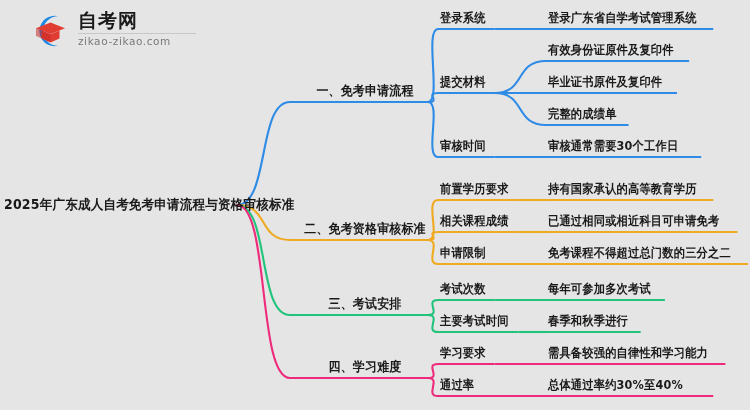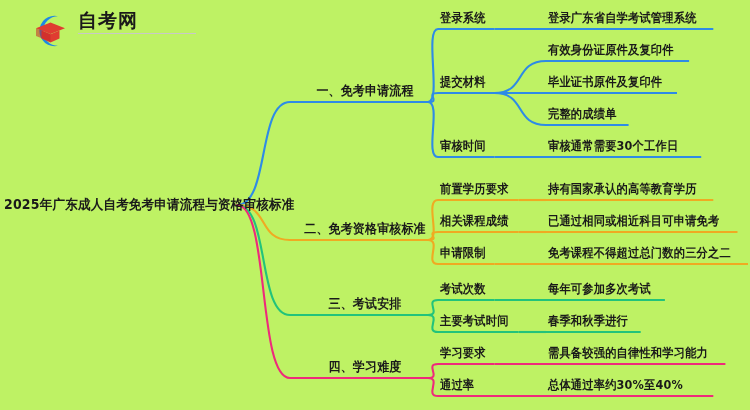--- a/index.html
+++ b/index.html
@@ -7,21 +7,21 @@
     padding: 0;
     background: #ffffff;
   }
   body {
     font-family: "DejaVu Sans", "Liberation Sans", sans-serif;
   }
   #mindmap-root {
     position: relative;
     width: 750px;
     height: 410px;
-    background: #bef264;
+    background: #e5e5e5;
     overflow: hidden;
   }
   #edges {
     position: absolute;
     left: 0;
     top: 0;
     width: 750px;
     height: 410px;
   }
   .node-label {
@@ -100,20 +100,21 @@
   <div id="logo">
     <svg id="logo-mark" viewBox="0 0 42 38">
       <path d="M28 4.2 A15.2 15.2 0 1 0 28 33.8 A12.6 12.6 0 1 1 28 4.2 Z" fill="#1E88E5"></path>
       <path d="M20.5 10.5 L35 16.2 L20.5 21.9 L6 16.2 Z" fill="#E03C31"></path>
       <path d="M11.5 18.6 L11.5 26.6 L20.5 30.4 L29.5 26.6 L29.5 18.6 L20.5 22.3 Z" fill="#E03C31"></path>
       <path d="M20.5 21.9 L6 16.2 L6 24.0 L20.5 29.8 Z" fill="#C62828" opacity="0.55"></path>
     </svg>
     <div id="logo-text-wrap">
       <div id="logo-title">自考网</div>
       <div id="logo-rule"></div>
+      <div id="logo-sub">zikao-zikao.com</div>
     </div>
   </div>
 
   <svg id="edges" viewBox="0 0 750 410">
       <path d="M 237 205 C 269.86 205, 257.14 102, 290 102" fill="none" stroke="#2E8BE6" stroke-width="2.1" stroke-linecap="round"></path>
       <line x1="290" y1="102" x2="428" y2="102" stroke="#2E8BE6" stroke-width="2.1" stroke-linecap="butt"></line>
       <path d="M 428 102 C 442 102, 424 29, 438 29" fill="none" stroke="#2E8BE6" stroke-width="2.1" stroke-linecap="round"></path>
       <line x1="438" y1="29" x2="494.4" y2="29" stroke="#2E8BE6" stroke-width="2.1" stroke-linecap="butt"></line>
       <line x1="494.4" y1="29" x2="546" y2="29" stroke="#2E8BE6" stroke-width="2.1" stroke-linecap="butt"></line>
       <line x1="546" y1="29" x2="713.3" y2="29" stroke="#2E8BE6" stroke-width="2.1" stroke-linecap="butt"></line>

